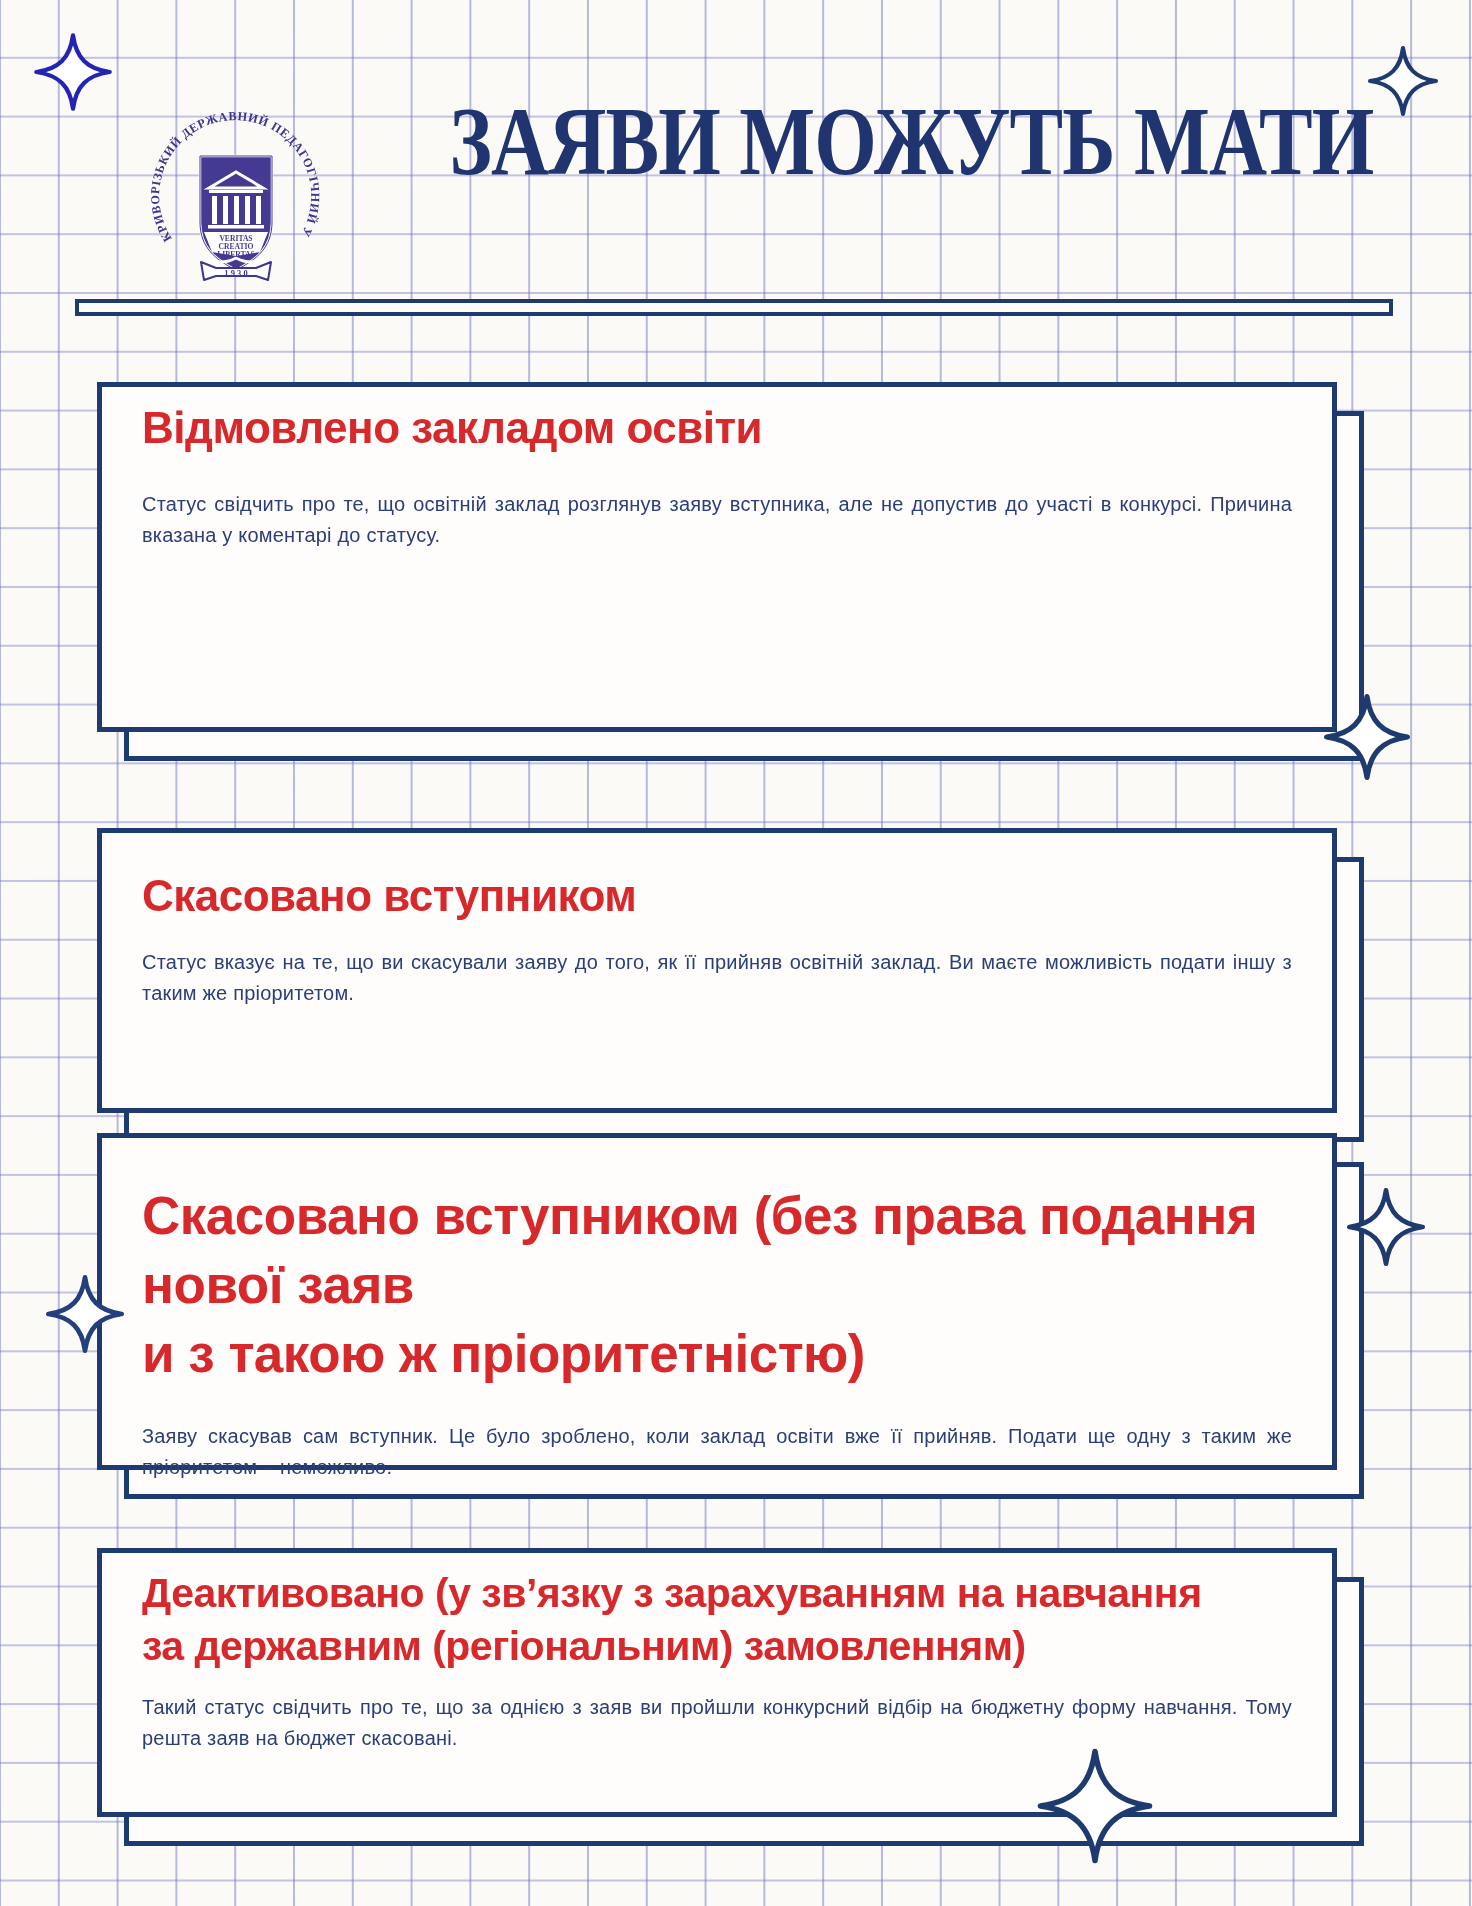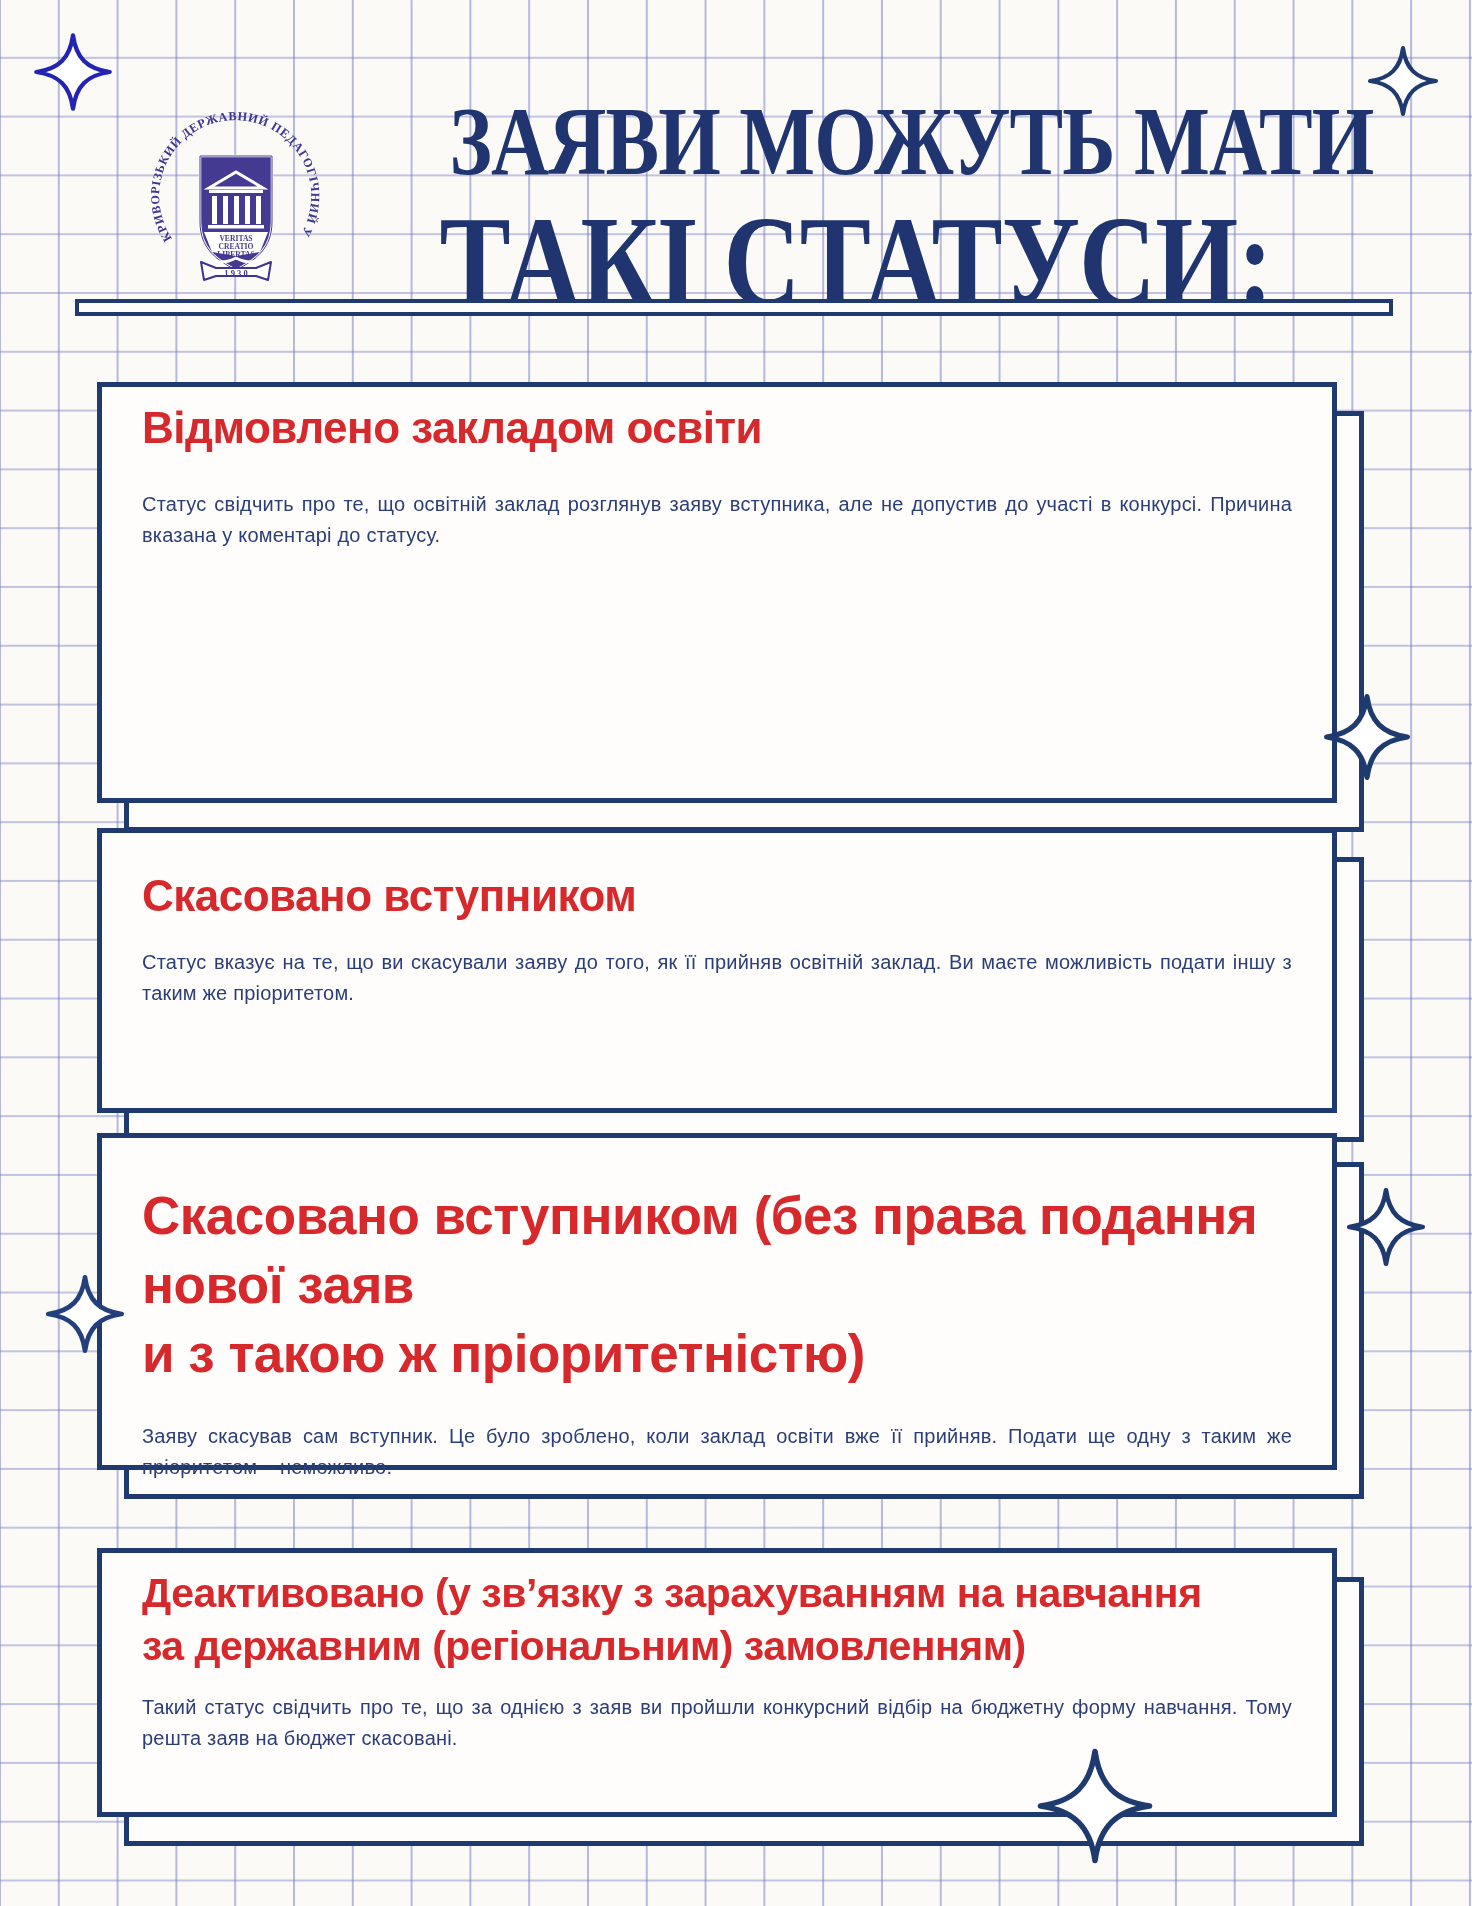--- a/index.html
+++ b/index.html
@@ -55,21 +55,21 @@
     padding:0 40px;
   }
   .card-title{
     color:var(--red);font-weight:bold;white-space:pre-line;
     letter-spacing:-.5px;
   }
   .card-body{
     color:var(--body-navy);font-size:20px;line-height:1.55;
     text-align:justify;letter-spacing:.2px;
   }
-  .card1{top:382px;height:421px;}
+  .card1{top:382px;height:350px;}
   .card1 .face{padding-top:16px;}
   .card1 .card-title{font-size:44px;margin-bottom:36px;}
   .card2{top:828px;height:285px;}
   .card2 .face{padding-top:38px;}
   .card2 .card-title{font-size:44px;margin-bottom:26px;}
   .card3{top:1133px;height:337px;}
   .card3 .face{padding-top:44px;}
   .card3 .card-title{font-size:53px;line-height:1.3;margin-bottom:32px;}
   .card4{top:1548px;height:269px;}
   .card4 .face{padding-top:14px;}
@@ -125,21 +125,20 @@
 
     <g>
       <path d="M55 158 L70 164 L110 164 L125 158 L122 176 L110 172 L70 172 L58 176 Z" fill="#ffffff" stroke="#3d3590" stroke-width="2" stroke-linejoin="round"></path>
       <text x="90" y="171.5" font-size="8.5" font-weight="bold" fill="#3d3590" text-anchor="middle">1 9 3 0</text>
     </g>
   </svg>
 </div>
 
 <div class="title">
   <div><span class="l1">ЗАЯВИ МОЖУТЬ МАТИ</span></div>
-  <div><span class="l2">ТАКІ СТАТУСИ:</span></div>
 </div>
 
 <div class="divider"></div>
 
 <div class="card card1">
   <div class="shadow"></div>
   <div class="face">
     <div class="card-title">Відмовлено закладом освіти</div>
     <div class="card-body">Статус свідчить про те, що освітній заклад розглянув заяву вступника, але не допустив до участі в конкурсі. Причина вказана у коментарі до статусу.</div>
   </div>

